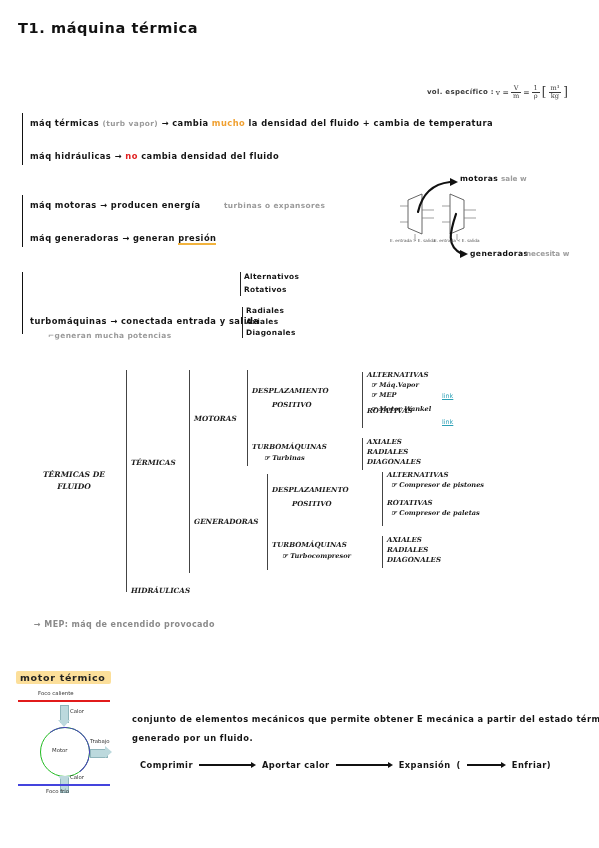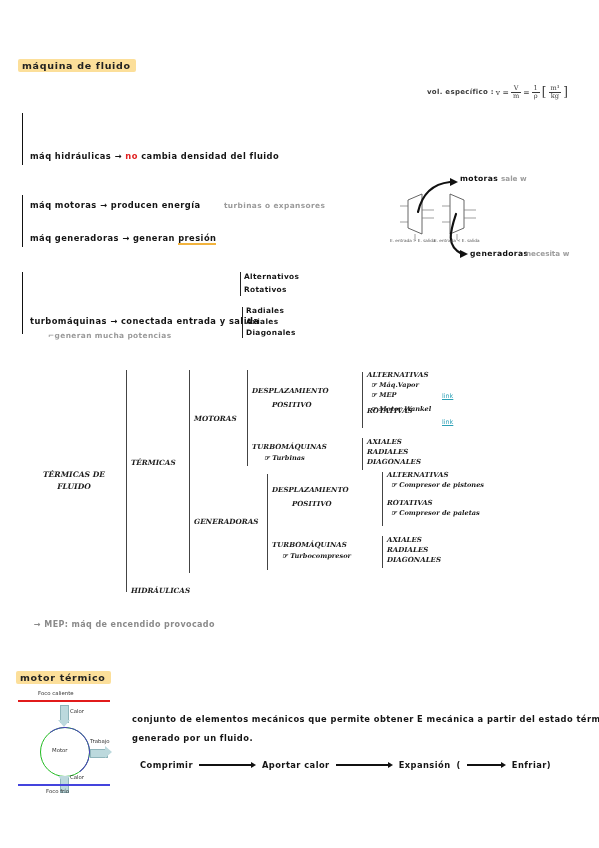--- a/index.html
+++ b/index.html
@@ -114,24 +114,22 @@
   .sketch{position:absolute;left:388px;top:176px;width:200px;height:88px;}
   .sk-txt{position:absolute;font-family:"DejaVu Sans",sans-serif;font-weight:700;font-size:7.6px;letter-spacing:.4px;color:#111;white-space:nowrap;}
   .sk-gray{position:absolute;font-family:"DejaVu Sans",sans-serif;font-weight:700;font-size:7.2px;color:#9d9d9d;white-space:nowrap;}
   .sk-tiny{position:absolute;font-family:"DejaVu Sans",sans-serif;font-weight:400;font-size:4.2px;color:#555;white-space:nowrap;}
 </style>
 </head>
 <body>
 
 <div class="page">
 
-
-  <div class="abs" style="left:18px;top:54px;">
-    <span class="hl">máquina de fluido</span>
-  </div>
+  <div class="abs title hand" style="left:18px;top:20px;">T1. máquina térmica</div>
+
 
 
   <div class="abs formula" style="left:427px;top:85px;">
     <span class="lbl">vol. específico :</span>
     <span>v =</span>
     <span class="frac">
       <span class="num">V</span>
       <span class="den">m</span>
     </span>
     <span>=</span>
@@ -142,20 +140,28 @@
     <span class="brk">[</span>
     <span class="frac">
       <span class="num">m³</span>
       <span class="den">kg</span>
     </span>
     <span class="brk">]</span>
   </div>
 
   <div class="vbar" style="left:22px;top:113px;height:52px;"></div>
 
+  <div class="abs body-txt" style="left:30px;top:118px;">
+    <span>máq térmicas</span>
+    <span class="small-gray">(turb vapor)</span>
+    <span>→</span>
+    <span>cambia</span>
+    <span class="orange">mucho</span>
+    <span>la densidad del fluido +  cambia de temperatura</span>
+  </div>
 
   <div class="abs body-txt" style="left:30px;top:151px;">
     <span>máq hidráulicas</span>
     <span>→</span>
     <span class="red">no</span>
     <span>cambia densidad del fluido</span>
   </div>
 
   <div class="vbar" style="left:22px;top:195px;height:52px;"></div>
 

